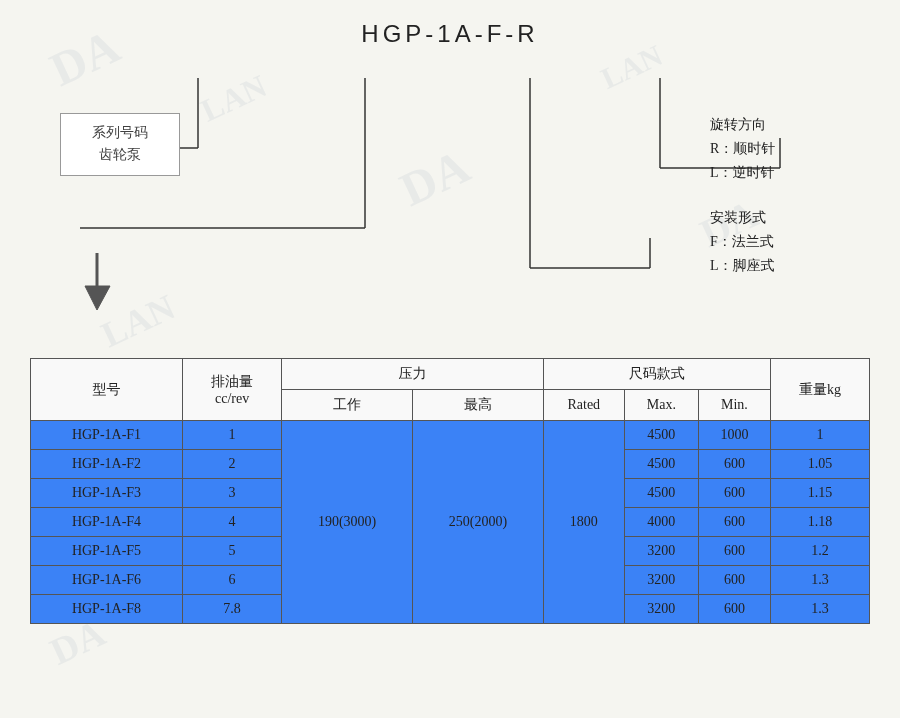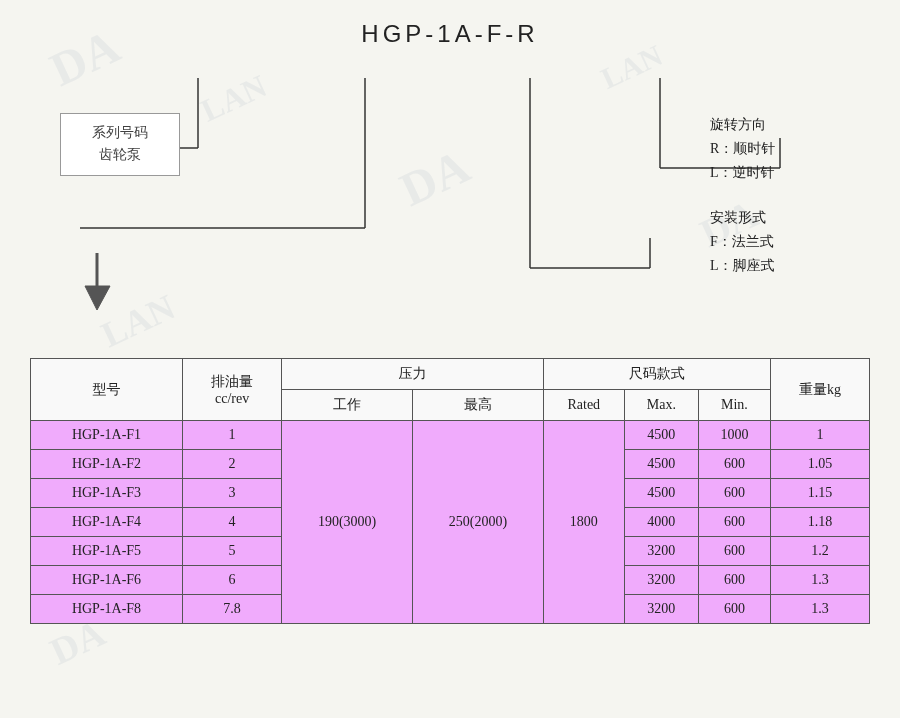--- a/index.html
+++ b/index.html
@@ -92,21 +92,21 @@
       width: 100%;
       border-collapse: collapse;
       font-size: 14px;
       color: #222;
     }
 
     table th, table td {
       border: 1px solid #555;
       text-align: center;
       padding: 6px 4px;
-      background: #f0abfc;
+      background: #3b82f6;
     }
 
     table th {
       background: #f9f9f9;
       font-weight: normal;
     }
 
     .merged-cell {
       vertical-align: middle;
     }

